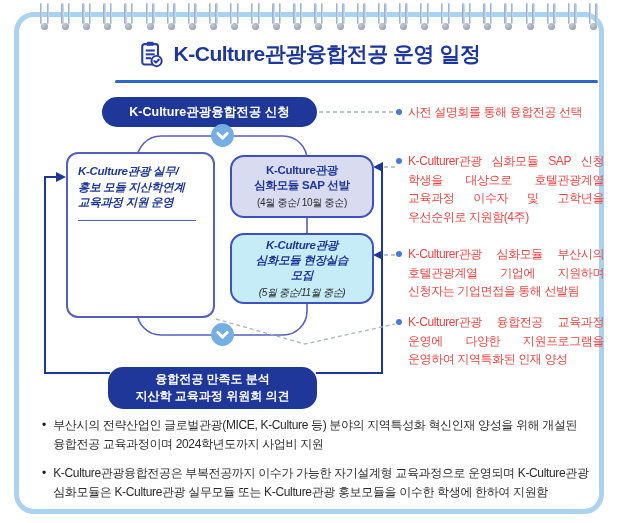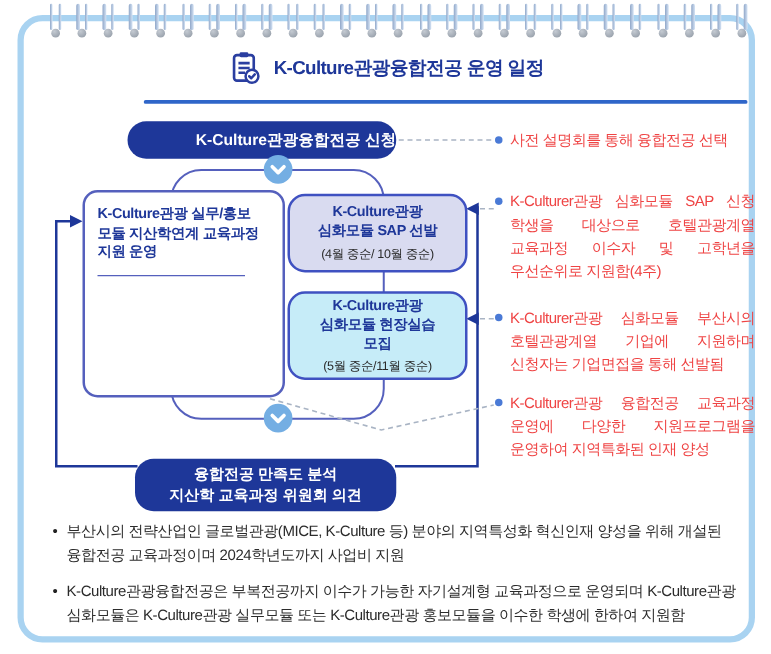--- a/index.html
+++ b/index.html
@@ -29,63 +29,63 @@
     position:absolute;left:1px;top:20px;width:7px;height:7px;border-radius:50%;
     background:radial-gradient(circle at 35% 30%,#c4cad2,#8e97a2);
   }
   
   .header{
     position:absolute;left:0;top:40px;width:617px;display:flex;
     justify-content:center;align-items:center;gap:9px;z-index:3;
   }
   .header .hicon{width:28px;height:28px;display:inline-block;}
   .title{
-    font-size:15px;font-weight:bold;color:#1e3799;letter-spacing:-0.5px;
+    font-size:21px;font-weight:bold;color:#1e3799;letter-spacing:-0.5px;
   }
   .title-underline{
     position:absolute;left:115px;top:80px;width:483px;height:2.5px;
     background:#2f66c9;border-radius:2px;z-index:2;
   }
   
   svg.connectors{position:absolute;left:0;top:0;z-index:1;}
   
   .pill{
     position:absolute;background:#1e3799;color:#ffffff;font-weight:bold;
     display:flex;flex-direction:column;justify-content:center;align-items:center;
     z-index:2;text-align:center;word-break:keep-all;
   }
-  .pill-top{left:102px;top:97px;width:215px;height:30px;border-radius:16px;font-size:12.5px;align-items:flex-end;}
+  .pill-top{left:102px;top:97px;width:215px;height:30px;border-radius:16px;font-size:12.5px;}
   .pill-bottom{left:108px;top:367px;width:209px;height:42px;border-radius:15px;font-size:12px;line-height:17px;}
   .chevron{position:absolute;width:25px;height:25px;z-index:4;}
   .chev1{left:210px;top:123px;}
   .chev2{left:210px;top:322px;}
   .leftbox{
-    position:absolute;left:66px;top:152px;width:162px;height:166px;
+    position:absolute;left:66px;top:152px;width:149px;height:166px;
     background:#ffffff;border:2px solid #5560bd;border-radius:12px;
-    box-sizing:border-box;padding:10px 14px 8px 10px;z-index:2;
+    box-sizing:border-box;padding:10px 14px 8px 10px;z-index:2;font-style:italic;
   }
   .leftbox .lb-title{
     font-size:11.5px;font-weight:bold;color:#1e3799;line-height:15.5px;
     word-break:keep-all;letter-spacing:-0.3px;
   }
   .lb-divider{height:1.5px;background:#5560bd;width:118px;margin:9px 0 8px 0;}
   .lb-list{list-style:none;margin:0;padding:0;}
   .lb-list li{
     font-size:11.5px;color:#3a3a3a;line-height:20px;word-break:keep-all;
     letter-spacing:-0.3px;display:flex;gap:4px;
   }
   .lb-list li::before{content:"·";font-weight:bold;color:#3a3a3a;}
   .midbox{
     position:absolute;left:230px;width:144px;box-sizing:border-box;
     border:2px solid #3f51c1;border-radius:14px;z-index:2;
     display:flex;flex-direction:column;justify-content:center;align-items:center;
     text-align:center;word-break:keep-all;padding:4px 16px;
   }
   .sapbox{top:155px;height:63px;background:#d9dbf0;}
-  .fieldbox{top:233px;height:71px;background:#c6ecf8;}
+  .fieldbox{top:233px;height:71px;background:#c6ecf8;font-style:italic;}
   .midbox .mb-title{font-size:11.5px;font-weight:bold;color:#1e3799;line-height:15px;letter-spacing:-0.3px;}
   .midbox .mb-sub{font-size:10px;color:#2b2b2b;margin-top:3px;letter-spacing:-0.3px;}
   
   .note{
     position:absolute;left:396px;width:208px;display:flex;gap:6px;z-index:2;
   }
   .note .dot{
     flex:0 0 auto;width:6px;height:6px;border-radius:50%;background:#4a7ad6;margin-top:6px;
   }
   .note p{

